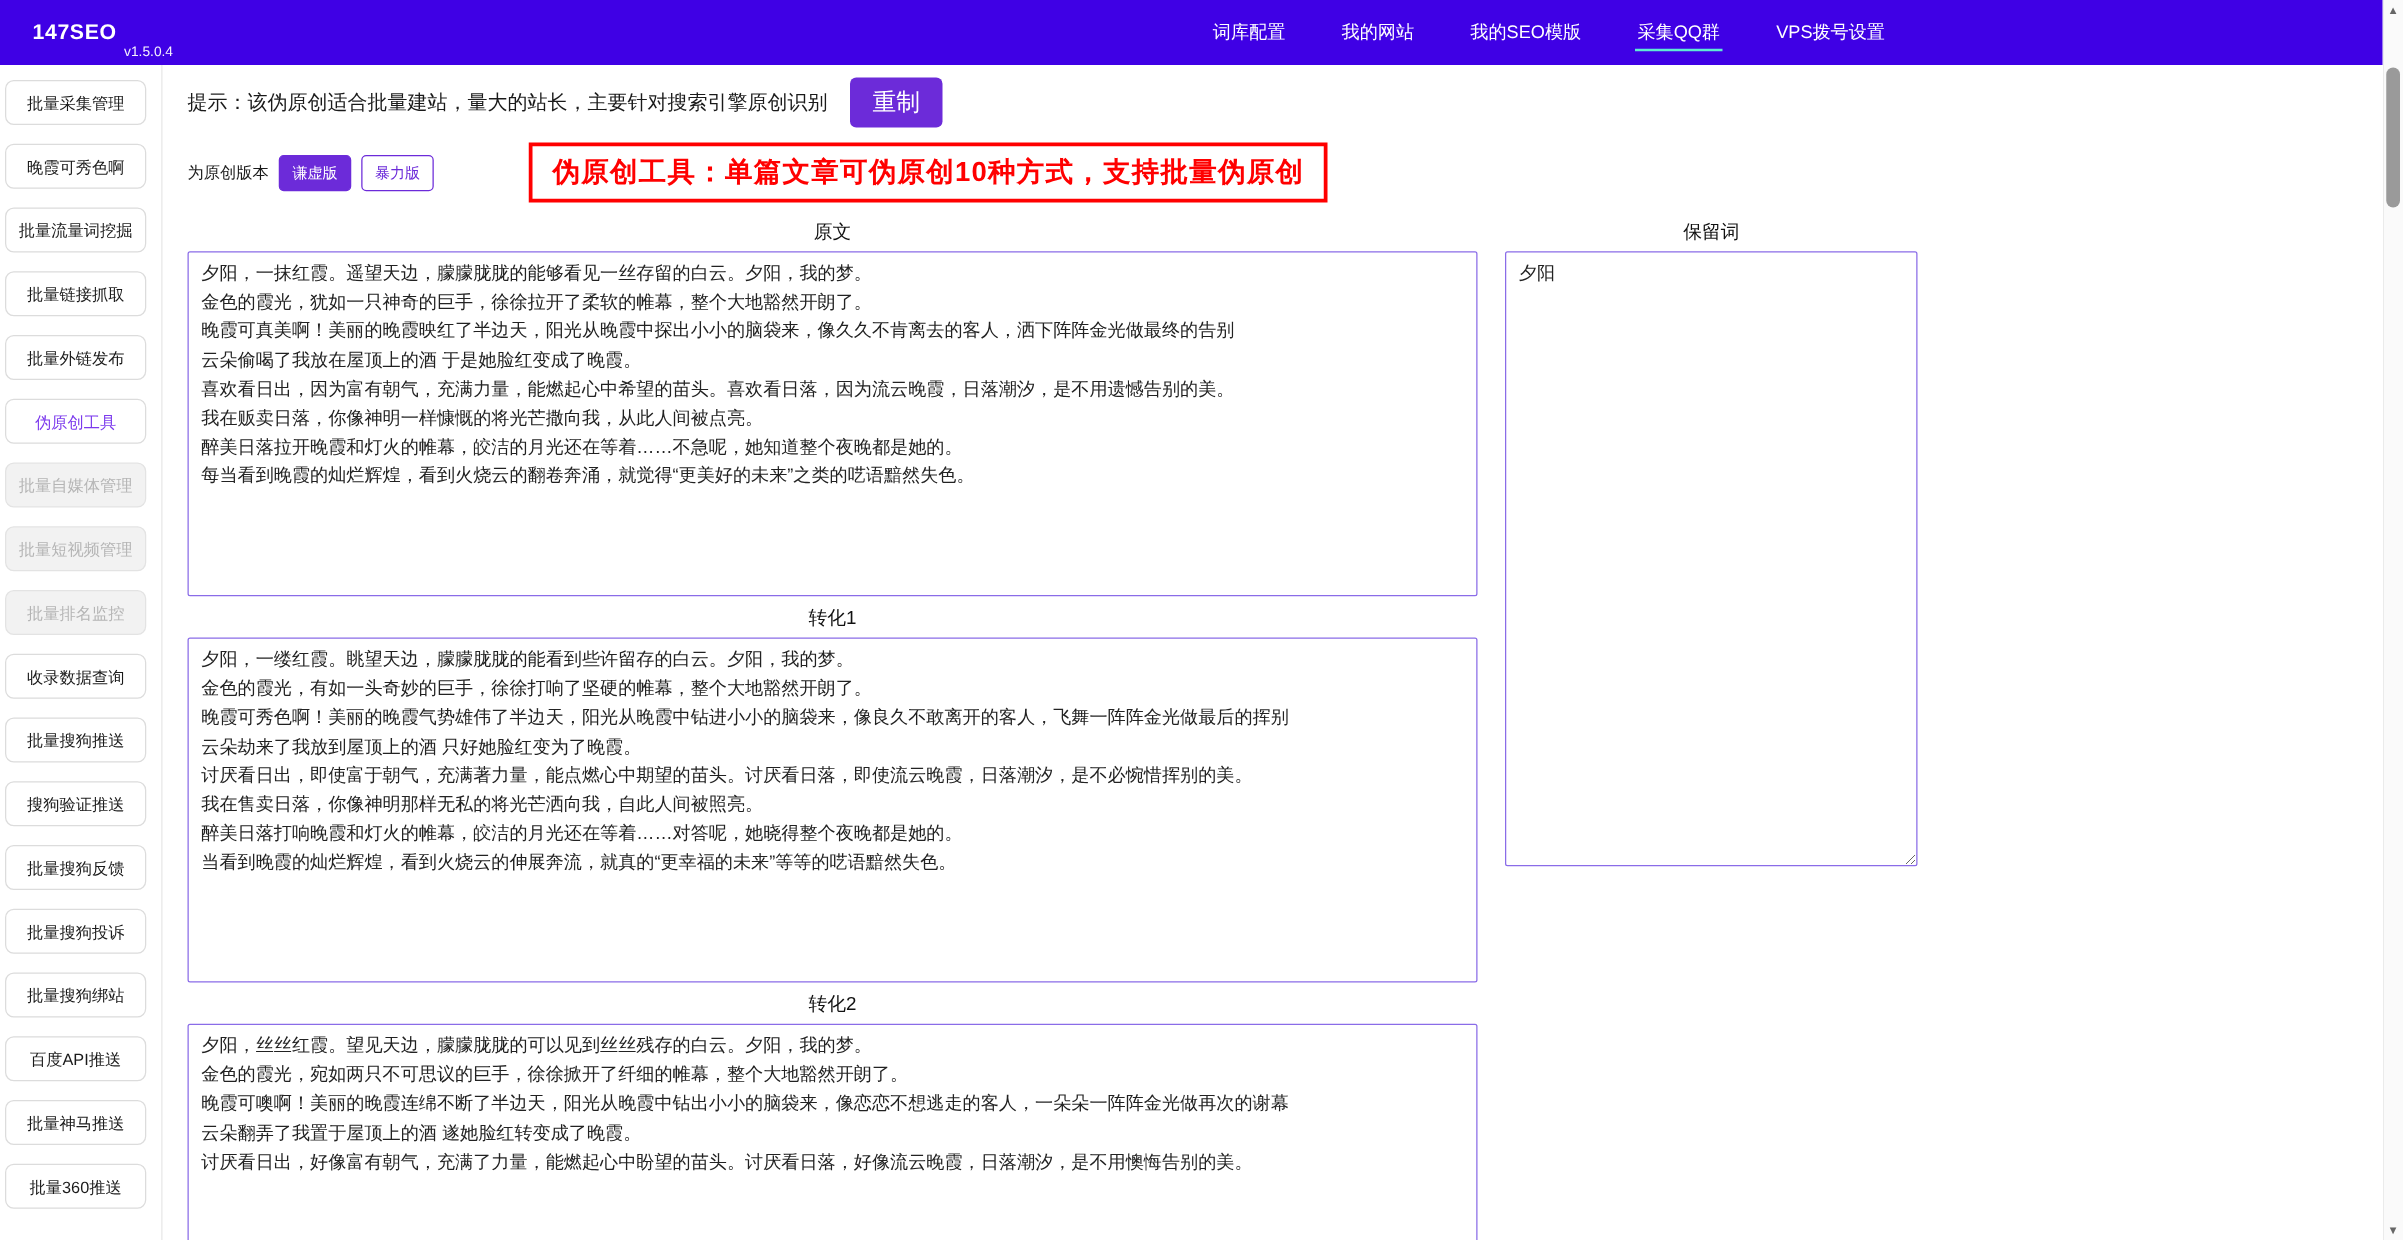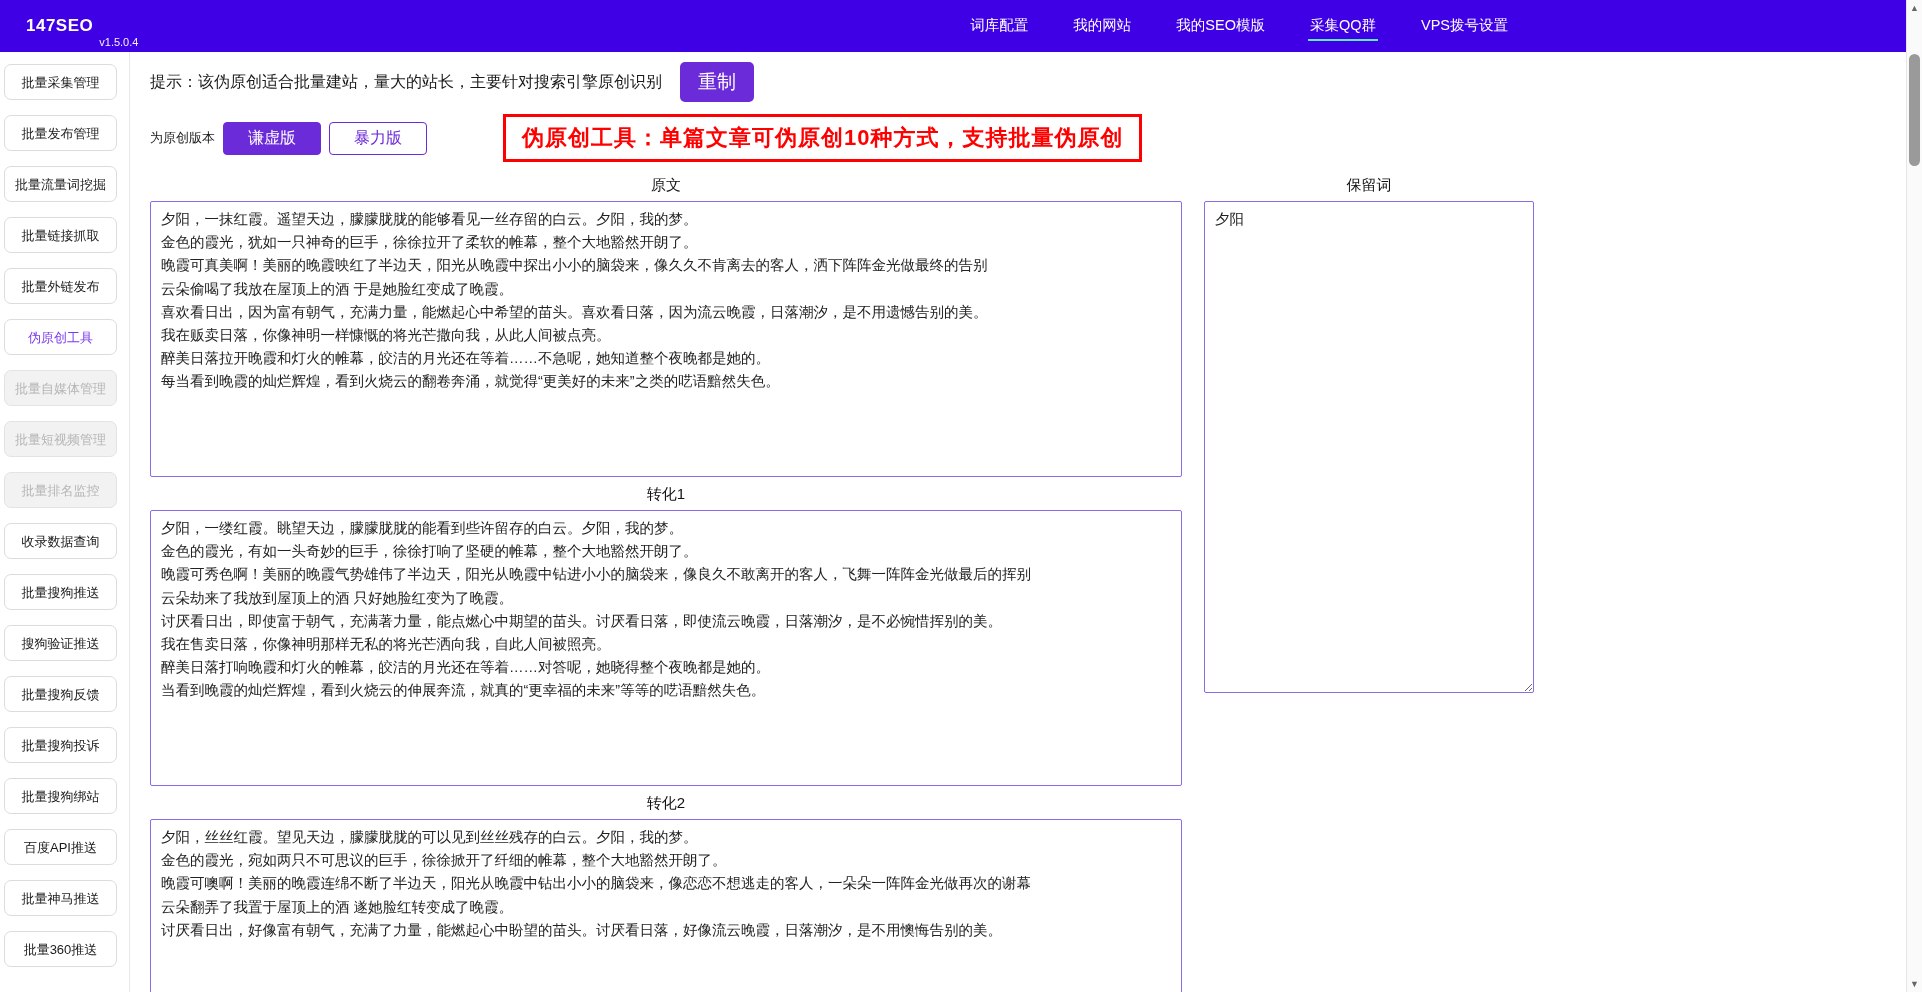--- a/index.html
+++ b/index.html
@@ -41,21 +41,21 @@
   .side-btn.disabled{background:#f2f2f2;color:#b5b5b5;border-color:#e3e3e3;cursor:default;}
   .content{flex:1;padding:8px 0 0 20px;}
   
   .tip-row{display:flex;align-items:center;gap:18px;font-size:16px;margin-top:2px;}
   .rebuild-btn{
     background:var(--accent);color:#fff;border:none;border-radius:5px;
     padding:7px 18px;font-size:19px;cursor:pointer;font-family:inherit;
   }
   .version-row{display:flex;align-items:center;margin-top:12px;font-size:13px;}
   .mode-btn{
-    font-size:16px;border-radius:4px;padding:5px 24px;cursor:pointer;margin-left:8px;
+    font-size:12px;border-radius:4px;padding:5px 10px;cursor:pointer;margin-left:8px;
     font-family:inherit;white-space:nowrap;
   }
   .mode-btn.filled{background:var(--accent);color:#fff;border:1px solid var(--accent);}
   .mode-btn.outline{background:#fff;color:var(--accent);border:1px solid var(--accent);}
   .promo-banner{
     margin-left:76px;border:3px solid var(--banner-red);color:var(--banner-red);
     font-size:22px;font-weight:bold;padding:6px 16px;letter-spacing:1px;white-space:nowrap;
   }
   
   .columns{display:flex;gap:22px;margin-top:6px;align-items:flex-start;}
@@ -98,21 +98,21 @@
     <span class="nav-item">我的SEO模版</span>
     <span class="nav-item underlined">采集QQ群</span>
     <span class="nav-item">VPS拨号设置</span>
   </div>
 </div>
 
 <div class="layout">
 
   <div class="sidebar">
     <button class="side-btn">批量采集管理</button>
-    <button class="side-btn">批量发布管理</button>
+    <button class="side-btn">晚霞可秀色啊</button>
     <button class="side-btn">批量流量词挖掘</button>
     <button class="side-btn">批量链接抓取</button>
     <button class="side-btn">批量外链发布</button>
     <button class="side-btn active">伪原创工具</button>
     <button class="side-btn disabled">批量自媒体管理</button>
     <button class="side-btn disabled">批量短视频管理</button>
     <button class="side-btn disabled">批量排名监控</button>
     <button class="side-btn">收录数据查询</button>
     <button class="side-btn">批量搜狗推送</button>
     <button class="side-btn">搜狗验证推送</button>

